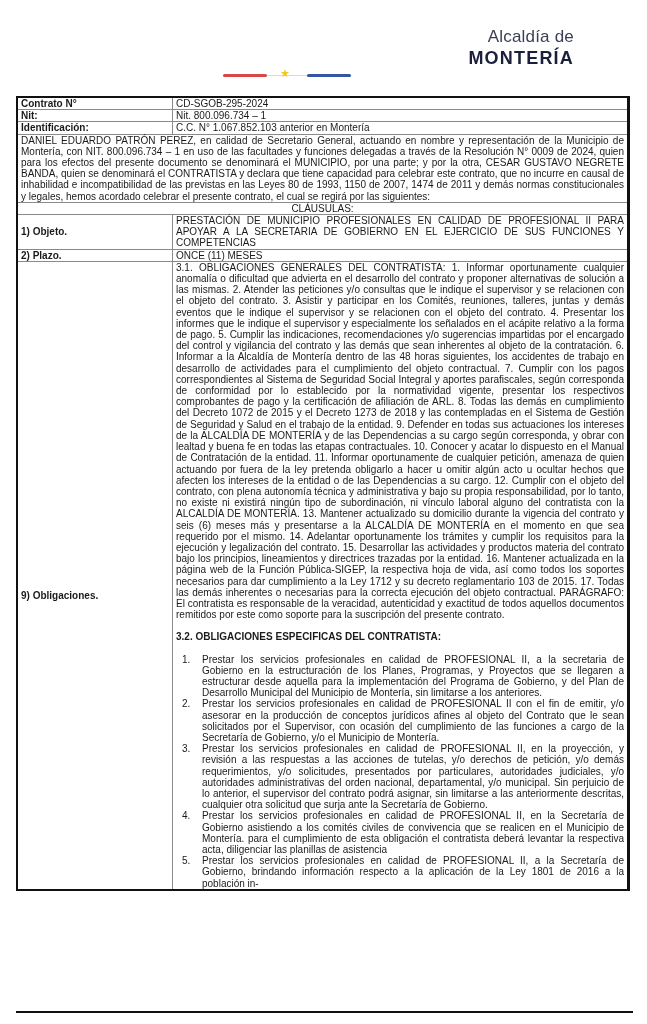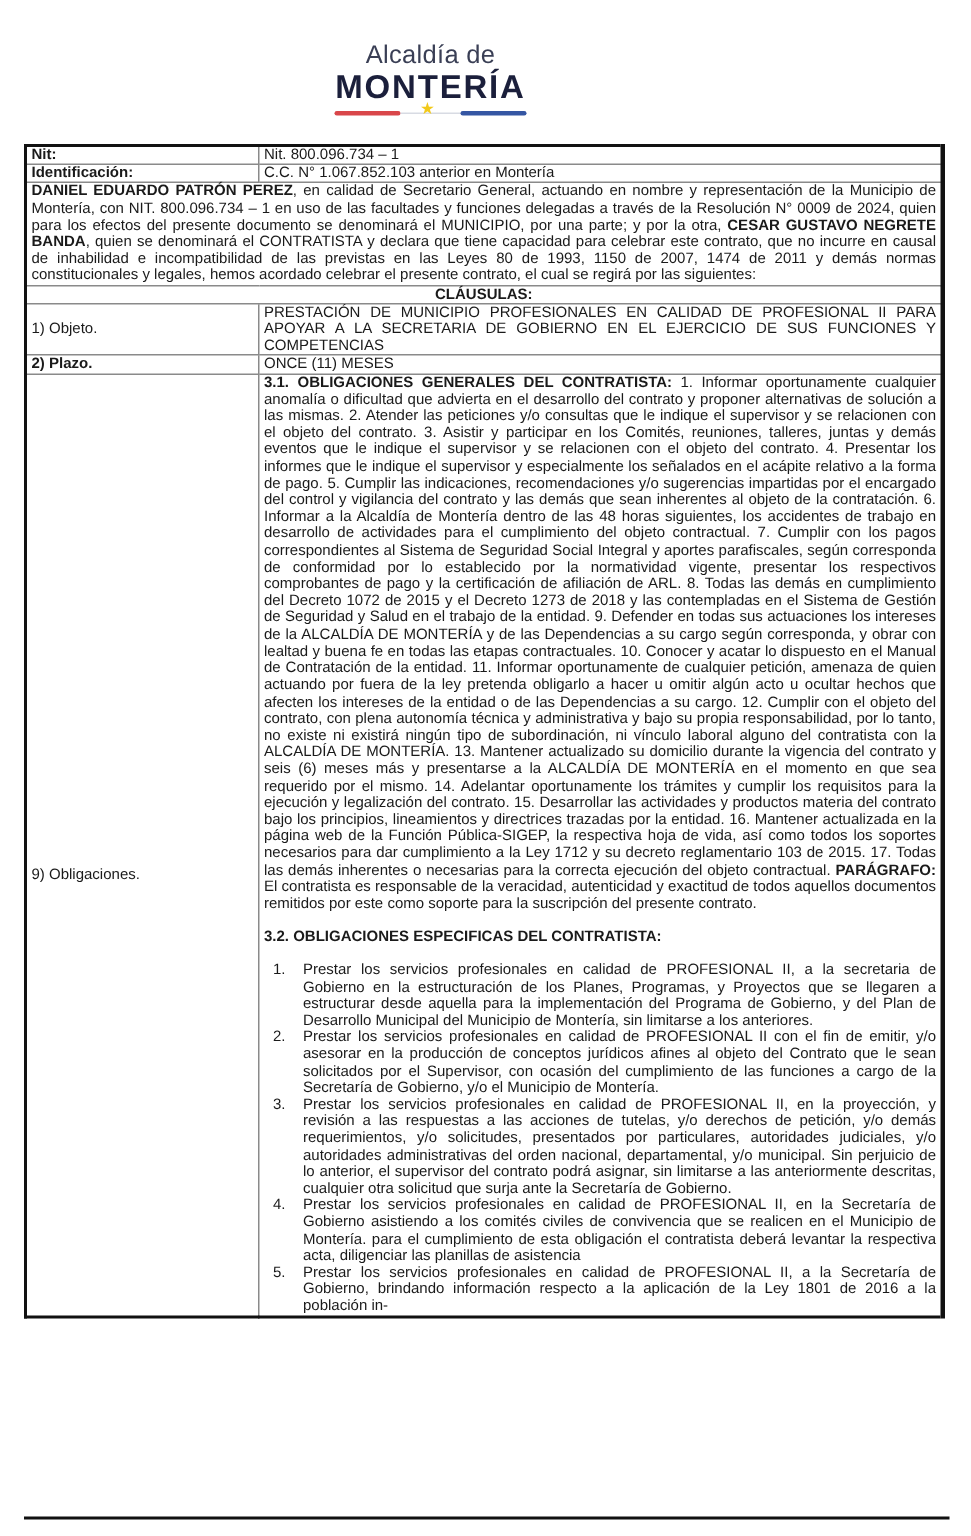--- a/index.html
+++ b/index.html
@@ -1,37 +1,37 @@
 <!DOCTYPE html>
 <html><head>
 <meta charset="utf-8">
 <style>
   html, body { margin: 0; padding: 0; background: #ffffff; }
   body { width: 647px; height: 1024px; overflow: hidden; position: relative;
          font-family: "Liberation Sans", sans-serif; color: #1a1a1a; }
 
-  .logo { position: absolute; left: 0; top: 28px; width: 574px; text-align: center; }
+  .logo { position: absolute; left: 0; top: 28px; width: 574px; text-align: right; }
   .logo .l1 { font-size: 17px; color: #3a3f55; line-height: 18px; letter-spacing: 0.2px; }
-  .logo .l2 { font-size: 22px; font-weight: bold; color: #1b1f3b; line-height: 24px; letter-spacing: 1.2px; }
+  .logo .l2 { font-size: 18px; font-weight: bold; color: #1b1f3b; line-height: 24px; letter-spacing: 1.2px; }
   .logo .bar { position: relative; width: 128px; height: 4px; margin: 3px auto 0; }
   .logo .bar .red { position: absolute; left: 0; top: 1px; width: 44px; height: 3px; background: #d9474a; border-radius: 2px; }
   .logo .bar .mid { position: absolute; left: 44px; top: 2px; width: 40px; height: 1px; background: #d8dbe3; }
   .logo .bar .star { position: absolute; left: 57px; top: -5px; color: #f2c91a; font-size: 11px; line-height: 11px; }
   .logo .bar .blue { position: absolute; right: 0; top: 1px; width: 44px; height: 3px; background: #3556a3; border-radius: 2px; }
 
   table.contract { position: absolute; left: 16px; top: 96px; width: 614px; border-collapse: collapse;
                    border: 2px solid #111; border-right-width: 3px; }
   table.contract td { border: 1px solid #8a8a8a; font-size: 10px; line-height: 11.2px; padding: 0 3px; vertical-align: top; }
   td.k { width: 148px; font-weight: bold; }
   td.v { }
   td.full { text-align: justify; }
-  td.center { text-align: center; font-weight: bold; }
-  td.lbl-mid { vertical-align: middle !important; font-weight: normal; }
+  td.center { text-align: center; font-weight: normal; }
+  td.lbl-mid { vertical-align: middle !important; font-weight: bold; }
   .just { text-align: justify; }
-  b { font-weight: bold; }
+  b { font-weight: normal; }
   .sub-h { font-weight: bold; margin: 11px 0 11px 0; }
   ol.spec { margin: 0 0 0 0; padding: 0; list-style: none; }
   ol.spec li { position: relative; padding-left: 26px; text-align: justify; margin: 0; }
   ol.spec li .num { position: absolute; left: 6px; top: 0; }
   .clipper { position: absolute; left: 0; top: 0; width: 647px; height: 1013px; overflow: hidden; }
   .bottom-border { position: absolute; left: 16px; top: 1011px; width: 617px; height: 2px; background: #111; }
 </style>
 </head>
 <body>
 
@@ -42,20 +42,24 @@
     <span class="red"></span>
     <span class="mid"></span>
     <span class="star">★</span>
     <span class="blue"></span>
   </div>
 </div>
 
 <div class="clipper">
 <table class="contract">
   <tbody>
+        <tr>
+    <td class="k">Contrato N°</td>
+    <td class="v">CD-SGOB-295-2024</td>
+  </tr>
   <tr>
     <td class="k">Nit:</td>
     <td class="v">Nit. 800.096.734 – 1</td>
   </tr>
   <tr>
     <td class="k">Identificación:</td>
     <td class="v">C.C. N° 1.067.852.103  anterior en Montería</td>
   </tr>
   <tr>
     <td class="full" colspan="2"><b>DANIEL EDUARDO PATRÓN PEREZ</b><span>, en calidad de Secretario General, actuando en nombre y representación de la Municipio de Montería, con NIT. 800.096.734 – 1 en uso de las facultades y funciones delegadas a través de la Resolución N° 0009 de 2024, quien para los efectos del presente documento se denominará el MUNICIPIO, por una parte; y por la otra, </span><b>CESAR GUSTAVO NEGRETE BANDA</b><span>, quien se denominará el CONTRATISTA y declara que tiene capacidad para celebrar este contrato, que no incurre en causal de inhabilidad e incompatibilidad de las previstas en las Leyes 80 de 1993, 1150 de 2007, 1474 de 2011 y demás normas constitucionales y legales, hemos acordado celebrar el presente contrato, el cual se regirá por las siguientes:</span></td>

